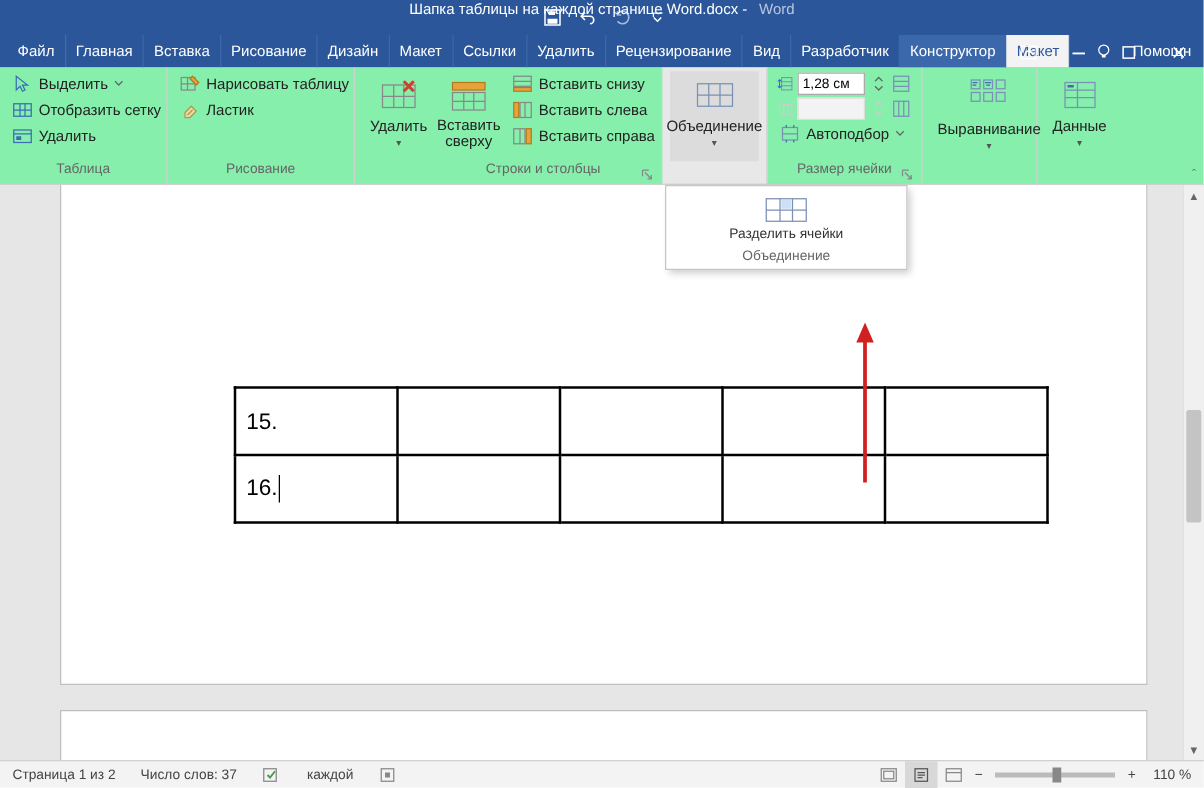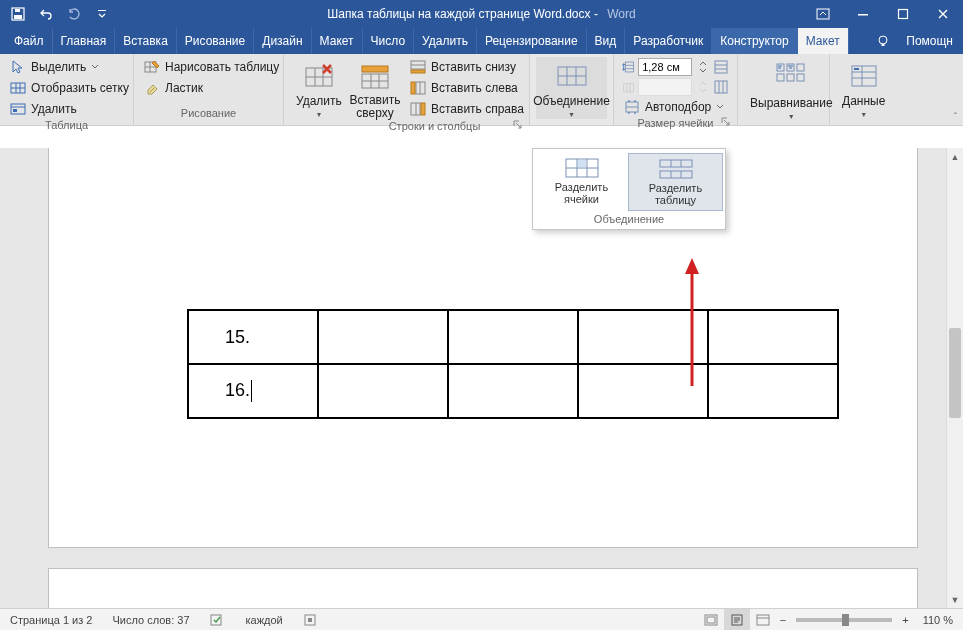--- a/index.html
+++ b/index.html
@@ -1,38 +1,38 @@
 <!DOCTYPE html>
 <html><head>
 <meta charset="utf-8">
 <style>
 * { margin: 0; padding: 0; box-sizing: border-box; font-family: "Segoe UI", Tahoma, sans-serif; }
 body { width: 963px; height: 630px; background: #fff; overflow: hidden; font-size: 12px; }
 
 
-.title-bar { height: 28px; background: #2b579a; color: #fff; display: flex; align-items: center; position: relative; }
+.title-bar { height: 28px; background: #2b579a; color: #fff; display: flex; align-items: center; position: relative; flex-direction: column; }
 .title-bar .left-icons { display: flex; gap: 0; padding-left: 4px; }
 .title-bar .left-icons .icon-btn { width: 28px; height: 28px; display: flex; align-items: center; justify-content: center; color: #fff; }
 .title-bar .title { position: absolute; left: 50%; transform: translateX(-50%); font-size: 12px; }
 .title-bar .title .doc-name { color: #fff; }
 .title-bar .title .app-name { color: #b8c6e2; margin-left: 6px; }
 .title-bar .right-icons { margin-left: auto; display: flex; }
 .title-bar .right-icons .win-btn { width: 40px; height: 28px; display: flex; align-items: center; justify-content: center; color: #fff; }
 
 
 .ribbon-tabs { height: 26px; background: #2b579a; color: #fff; display: flex; align-items: stretch; padding-left: 6px; font-size: 12px; }
 .ribbon-tabs .tab { padding: 0 8px; display: flex; align-items: center; border-right: 1px solid #3a68ab; cursor: pointer; white-space: nowrap; }
 .ribbon-tabs .tab.context { background: #3a68ab; }
 .ribbon-tabs .tab.active { background: #f3f3f3; color: #2b579a; }
 .ribbon-tabs .helper { margin-left: auto; display: flex; align-items: center; padding: 0 10px; gap: 16px; }
 .ribbon-tabs .helper .bulb { width: 14px; height: 14px; }
 .ribbon-tabs .tab:first-child { border-right: 1px solid rgba(255,255,255,0.12); }
 
 
-.ribbon { height: 72px; background: #e5e5e5; border-bottom: 1px solid #d0d0d0; display: flex; align-items: stretch; position: relative; }
+.ribbon { height: 94px; background: #86efac; border-bottom: 1px solid #d0d0d0; display: flex; align-items: stretch; position: relative; }
 .group { border-right: 1px solid #d0d0d0; display: flex; flex-direction: column; padding: 3px 6px 0 6px; }
 .group .body { flex: 1; display: flex; }
 .group .label { height: 18px; font-size: 11px; color: #666; text-align: center; position: relative; }
 .group .label .launcher { position: absolute; right: 0; bottom: 2px; width: 10px; height: 10px; }
 
 .vstack { display: flex; flex-direction: column; gap: 1px; }
 .cmd { display: flex; align-items: center; gap: 5px; padding: 2px 4px; font-size: 12px; color: #222; white-space: nowrap; }
 .cmd .icon16 { width: 16px; height: 16px; flex: 0 0 16px; }
 .big-btn { display: flex; flex-direction: column; align-items: center; justify-content: flex-start; padding: 3px 6px 0 6px; font-size: 12px; color: #222; text-align: center; gap: 2px; }
 .big-btn .icon32 { width: 32px; height: 32px; }
@@ -53,21 +53,21 @@
 .merge-popup .pitem.highlight { background: #e0e5ec; border: 1px solid #a9b8d0; color: #333; }
 .merge-popup .pitem .icon28 { width: 36px; height: 22px; }
 .merge-popup .plabel { text-align: center; font-size: 11px; color: #666; padding: 2px 0; }
 
 
 .doc-area { position: absolute; top: 148px; left: 0; right: 0; bottom: 22px; background: #e6e6e6; overflow: hidden; }
 .page { position: absolute; background: #fff; border: 1px solid #bfbfbf; }
 .page1 { left: 48px; top: -140px; width: 870px; height: 540px; }
 .page2 { left: 48px; top: 420px; width: 870px; height: 540px; }
 .doc-table { position: absolute; border-collapse: collapse; }
-.doc-table td { border: 2px solid #000; height: 54px; font-size: 18px; color: #000; padding: 0 36px; }
+.doc-table td { border: 2px solid #000; height: 54px; font-size: 18px; color: #000; padding: 0 8px; }
 .doc-table td.c1 { width: 130px; }
 .doc-table td.c2 { width: 130px; }
 .doc-table td.c3 { width: 130px; }
 .doc-table td.c4 { width: 130px; }
 .doc-table td.c5 { width: 130px; }
 .cursor-line { display: inline-block; width: 1px; height: 22px; background: #000; vertical-align: middle; margin-left: 1px; }
 
 .red-arrow { position: absolute; }
 
 .vscroll { position: absolute; right: 0; top: 148px; bottom: 22px; width: 17px; background: #f0f0f0; border-left: 1px solid #ddd; }
@@ -145,21 +145,21 @@
   </div>
 </div>
 
 <div class="ribbon-tabs">
   <div class="tab">Файл</div>
   <div class="tab">Главная</div>
   <div class="tab">Вставка</div>
   <div class="tab">Рисование</div>
   <div class="tab">Дизайн</div>
   <div class="tab">Макет</div>
-  <div class="tab">Число</div>
+  <div class="tab">Ссылки</div>
   <div class="tab">Удалить</div>
   <div class="tab">Рецензирование</div>
   <div class="tab">Вид</div>
   <div class="tab">Разработчик</div>
   <div class="tab context">Конструктор</div>
   <div class="tab active">Макет</div>
   <div class="helper">
     <svg class="bulb" viewBox="0 0 14 14">
         <circle cx="7" cy="6" r="4" fill="none" stroke="#fff"></circle>
         <rect x="5.5" y="10" width="3" height="2" fill="#fff"></rect>
@@ -448,31 +448,20 @@
     <div class="pitem enabled">
       <svg class="icon28" viewBox="0 0 36 22">
           <rect x="2" y="2" width="32" height="18" fill="none" stroke="#7a90b5"></rect>
           <line x1="2" y1="11" x2="34" y2="11" stroke="#7a90b5"></line>
           <line x1="13" y1="2" x2="13" y2="20" stroke="#7a90b5"></line>
           <line x1="23" y1="2" x2="23" y2="20" stroke="#7a90b5"></line>
           <rect x="14" y="3" width="8" height="7" fill="#cfe0f5"></rect>
         </svg>
       <span style="line-height:1.1">Разделить ячейки</span>
     </div>
-    <div class="pitem highlight">
-      <svg class="icon28" viewBox="0 0 36 22">
-          <rect x="2" y="2" width="32" height="7" fill="none" stroke="#7a90b5"></rect>
-          <rect x="2" y="13" width="32" height="7" fill="none" stroke="#7a90b5"></rect>
-          <line x1="13" y1="2" x2="13" y2="9" stroke="#7a90b5"></line>
-          <line x1="23" y1="2" x2="23" y2="9" stroke="#7a90b5"></line>
-          <line x1="13" y1="13" x2="13" y2="20" stroke="#7a90b5"></line>
-          <line x1="23" y1="13" x2="23" y2="20" stroke="#7a90b5"></line>
-        </svg>
-      <span style="line-height:1.1">Разделить таблицу</span>
-    </div>
   </div>
   <div class="plabel">Объединение</div>
 </div>
 
 <div class="vscroll">
   <div class="arrow up">▲</div>
   <div class="thumb"></div>
   <div class="arrow down">▼</div>
 </div>
 

